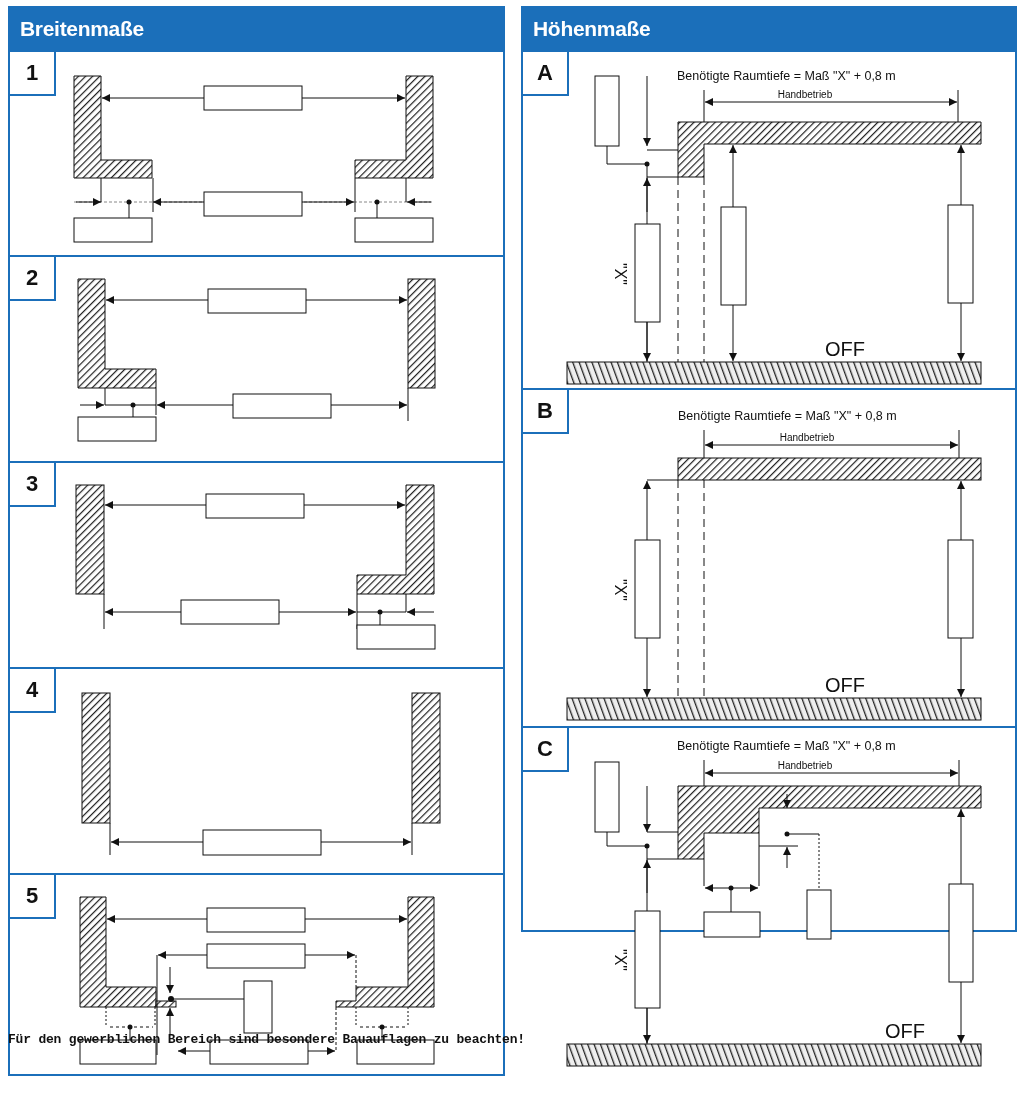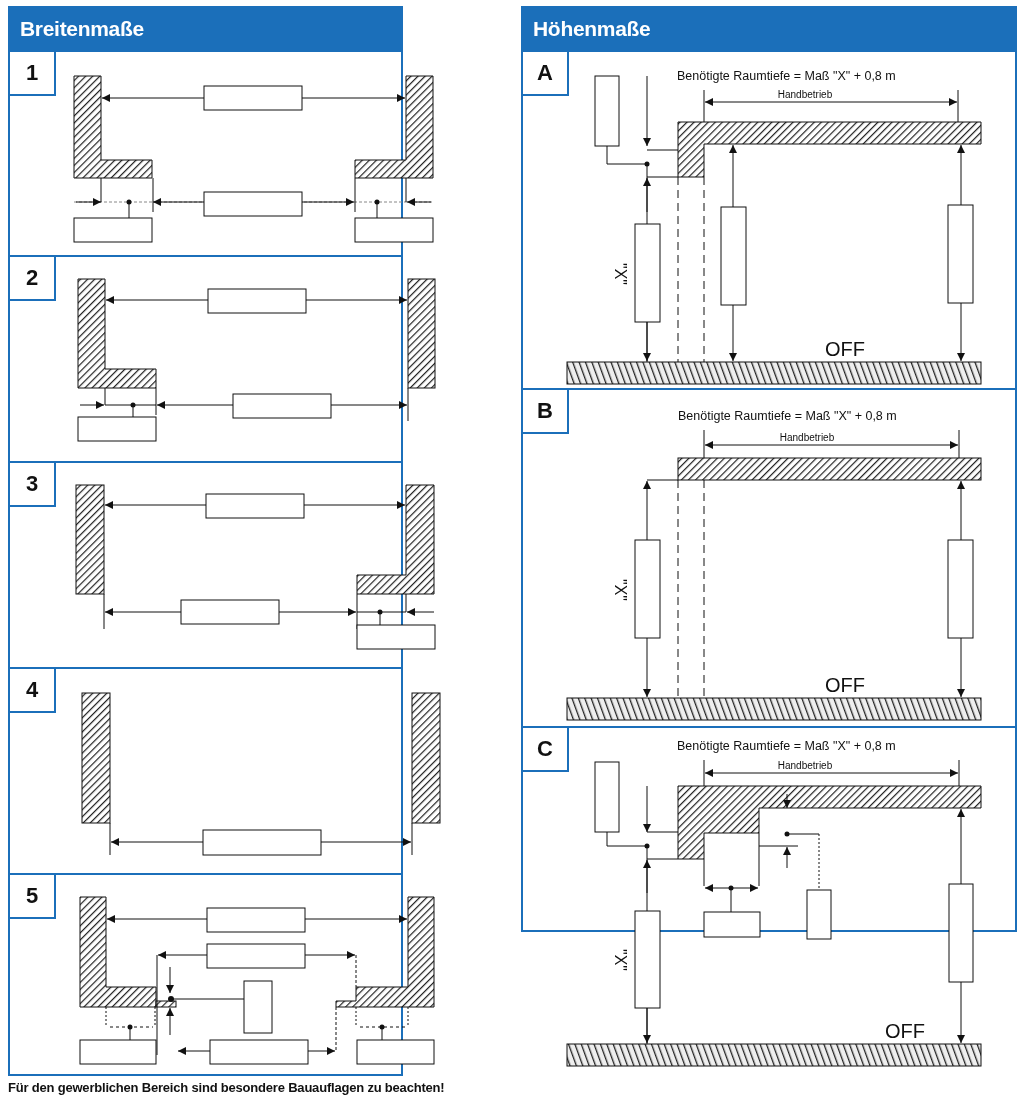--- a/index.html
+++ b/index.html
@@ -1,24 +1,24 @@
 <!DOCTYPE html>
 <html><head>
 <meta charset="utf-8">
 <style>
   html,body{margin:0;padding:0;background:#fff;}
   body{width:1024px;height:1106px;position:relative;font-family:"Liberation Sans",sans-serif;overflow:hidden;}
   .col{position:absolute;top:6px;border:2px solid #1b6fba;background:#fff;box-sizing:border-box;}
-  #col-left{left:8px;width:395px;height:1070px;}
+  #col-left{left:8px;width:497px;height:1070px;}
   #col-right{left:521px;width:496px;height:926px;}
   .col-header{height:42px;background:#1b6fba;color:#fff;font-weight:bold;font-size:21px;line-height:42px;padding-left:10px;letter-spacing:-0.3px;font-family:"Liberation Sans",sans-serif;}
   .panel{position:absolute;left:0;right:0;border-top:2px solid #1b6fba;box-sizing:border-box;}
   .panel-label{position:absolute;left:0;top:0;width:46px;height:44px;border-right:2px solid #1b6fba;border-bottom:2px solid #1b6fba;box-sizing:border-box;font-weight:bold;font-size:22px;text-align:center;line-height:42px;color:#111;background:#fff;}
   .panel svg{position:absolute;left:0;top:0;}
-  .footer{position:absolute;left:8px;top:1080px;font-weight:bold;font-size:13px;color:#111;font-family:Liberation Sans, sans-serif;letter-spacing:-0.2px;}
+  .footer{position:absolute;left:8px;top:1032px;font-weight:bold;font-size:13px;color:#111;font-family:Liberation Mono, monospace;letter-spacing:-0.2px;}
   svg text{font-family:"Liberation Sans",sans-serif;}
 </style>
 </head>
 <body>
 
 <svg width="0" height="0" style="position:absolute">
   <defs>
     <pattern id="hatch" patternUnits="userSpaceOnUse" width="5" height="5" patternTransform="rotate(45)">
       <rect width="5" height="5" fill="#fff"></rect>
       <line x1="0" y1="0" x2="0" y2="5" stroke="#222" stroke-width="2.4"></line>

